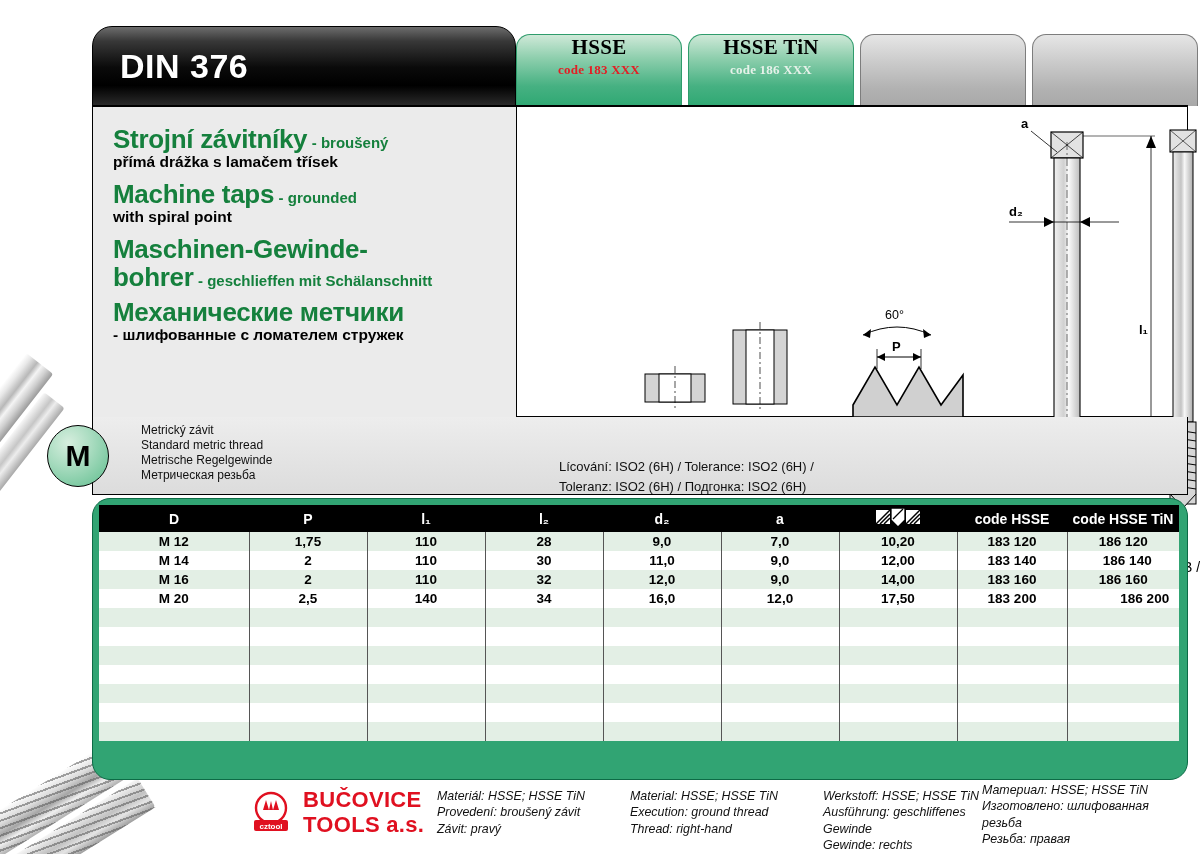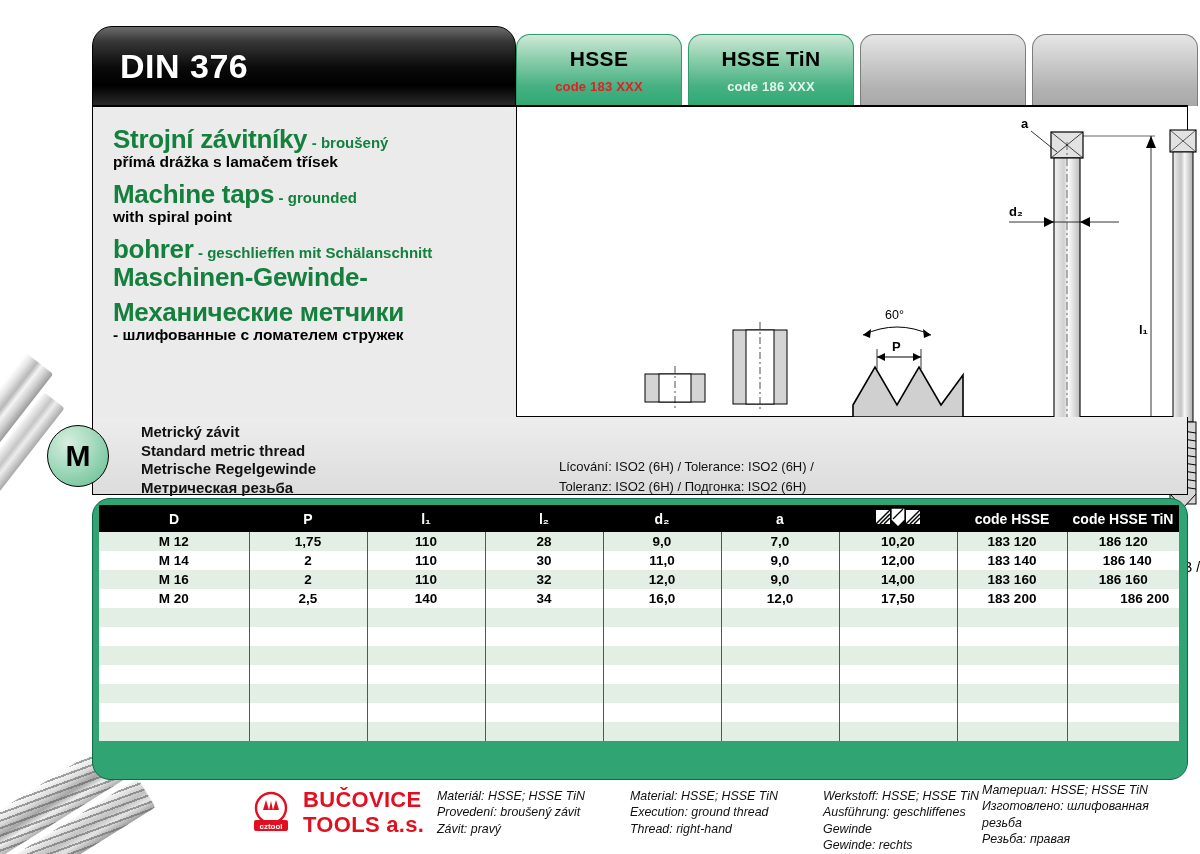--- a/index.html
+++ b/index.html
@@ -67,22 +67,22 @@
     color: #fff; font-weight: bold; font-size: 34px;
     letter-spacing: .5px; padding-left: 27px;
     text-shadow: 0 1px 1px #000;
   }
 
   
   .tabs { position: absolute; left: 424px; top: 8px; display: flex; gap: 6px; }
   .tab {
     width: 166px; height: 72px; border-radius: 14px 14px 0 0;
     display: flex; flex-direction: column; align-items: center;
-    justify-content: center; gap: 8px;
-    border: 1px solid #7d7d7d; border-bottom: none;
+    justify-content: flex-start; gap: 2px;
+    border: 1px solid #7d7d7d; border-bottom: none; font-family: Liberation Serif, serif;
   }
   .tab.green {
     background: linear-gradient(180deg,#cfe9d8 0%,#8fcfae 32%,#46b182 72%,#2fa873 100%);
     border-color: #2f9c6c;
   }
   .tab.grey {
     background: linear-gradient(180deg,#e6e6e6 0%,#cdcdcd 35%,#b2b2b2 75%,#a8a8a8 100%);
   }
   .tab .t-main { font-size: 21px; font-weight: bold; color: #000; letter-spacing: .3px; }
   .tab .t-code { font-size: 13px; font-weight: bold; letter-spacing: .2px; }
@@ -112,21 +112,21 @@
     background: linear-gradient(180deg,#ededed 0%,#dcdcdc 100%);
     border: 1px solid #000; border-top: none;
   }
   .m-badge {
     position: absolute; left: -46px; top: 8px; width: 62px; height: 62px;
     border-radius: 50%; border: 1px solid #000;
     background: radial-gradient(circle at 34% 28%, #d6eede 0%, #a9dcc0 40%, #5fbd8e 100%);
     display: flex; align-items: center; justify-content: center;
   }
   .m-badge span { font-size: 30px; font-weight: bold; color: #000; }
-  .m-text { position: absolute; left: 48px; top: 6px; font-size: 15px; line-height: 1.24; color: #111; font-weight: bold; }
+  .m-text { position: absolute; left: 48px; top: 6px; font-size: 12px; line-height: 1.24; color: #111; }
   .tol-text { position: absolute; left: 466px; top: 40px; font-size: 13px; line-height: 1.5; color: #111; }
 
   
   .draw { position: absolute; }
   svg text { font-family: "Liberation Sans", sans-serif; }
 
   
   .table-wrap {
     position: absolute; left: 92px; top: 498px; width: 1096px; height: 282px;
     background: #31a473; border-radius: 18px; border: 1px solid #0d6b46;
@@ -204,25 +204,25 @@
         <div class="ln2">přímá drážka s lamačem třísek</div>
       </div>
       <div class="grp">
         <div class="ln">
           <span class="big">Machine taps</span>
           <span class="sub">- grounded</span>
         </div>
         <div class="ln2">with spiral point</div>
       </div>
       <div class="grp">
+        <div class="ln"><span class="big">Maschinen-Gewinde-</span></div>
         <div class="ln">
           <span class="big">bohrer</span>
           <span class="sub">- geschlieffen mit Schälanschnitt</span>
         </div>
-        <div class="ln"><span class="big">Maschinen-Gewinde-</span></div>
       </div>
       <div class="grp">
         <div class="ln"><span class="big">Механические метчики</span></div>
         <div class="ln2">- шлифованные с ломателем стружек</div>
       </div>
     </div>
 
     <svg class="draw" style="left:540px; top:205px;" width="170" height="120">
       <g stroke="#000" stroke-width="1" fill="#d4d4d4">
         <rect x="12" y="62" width="60" height="28"></rect>

